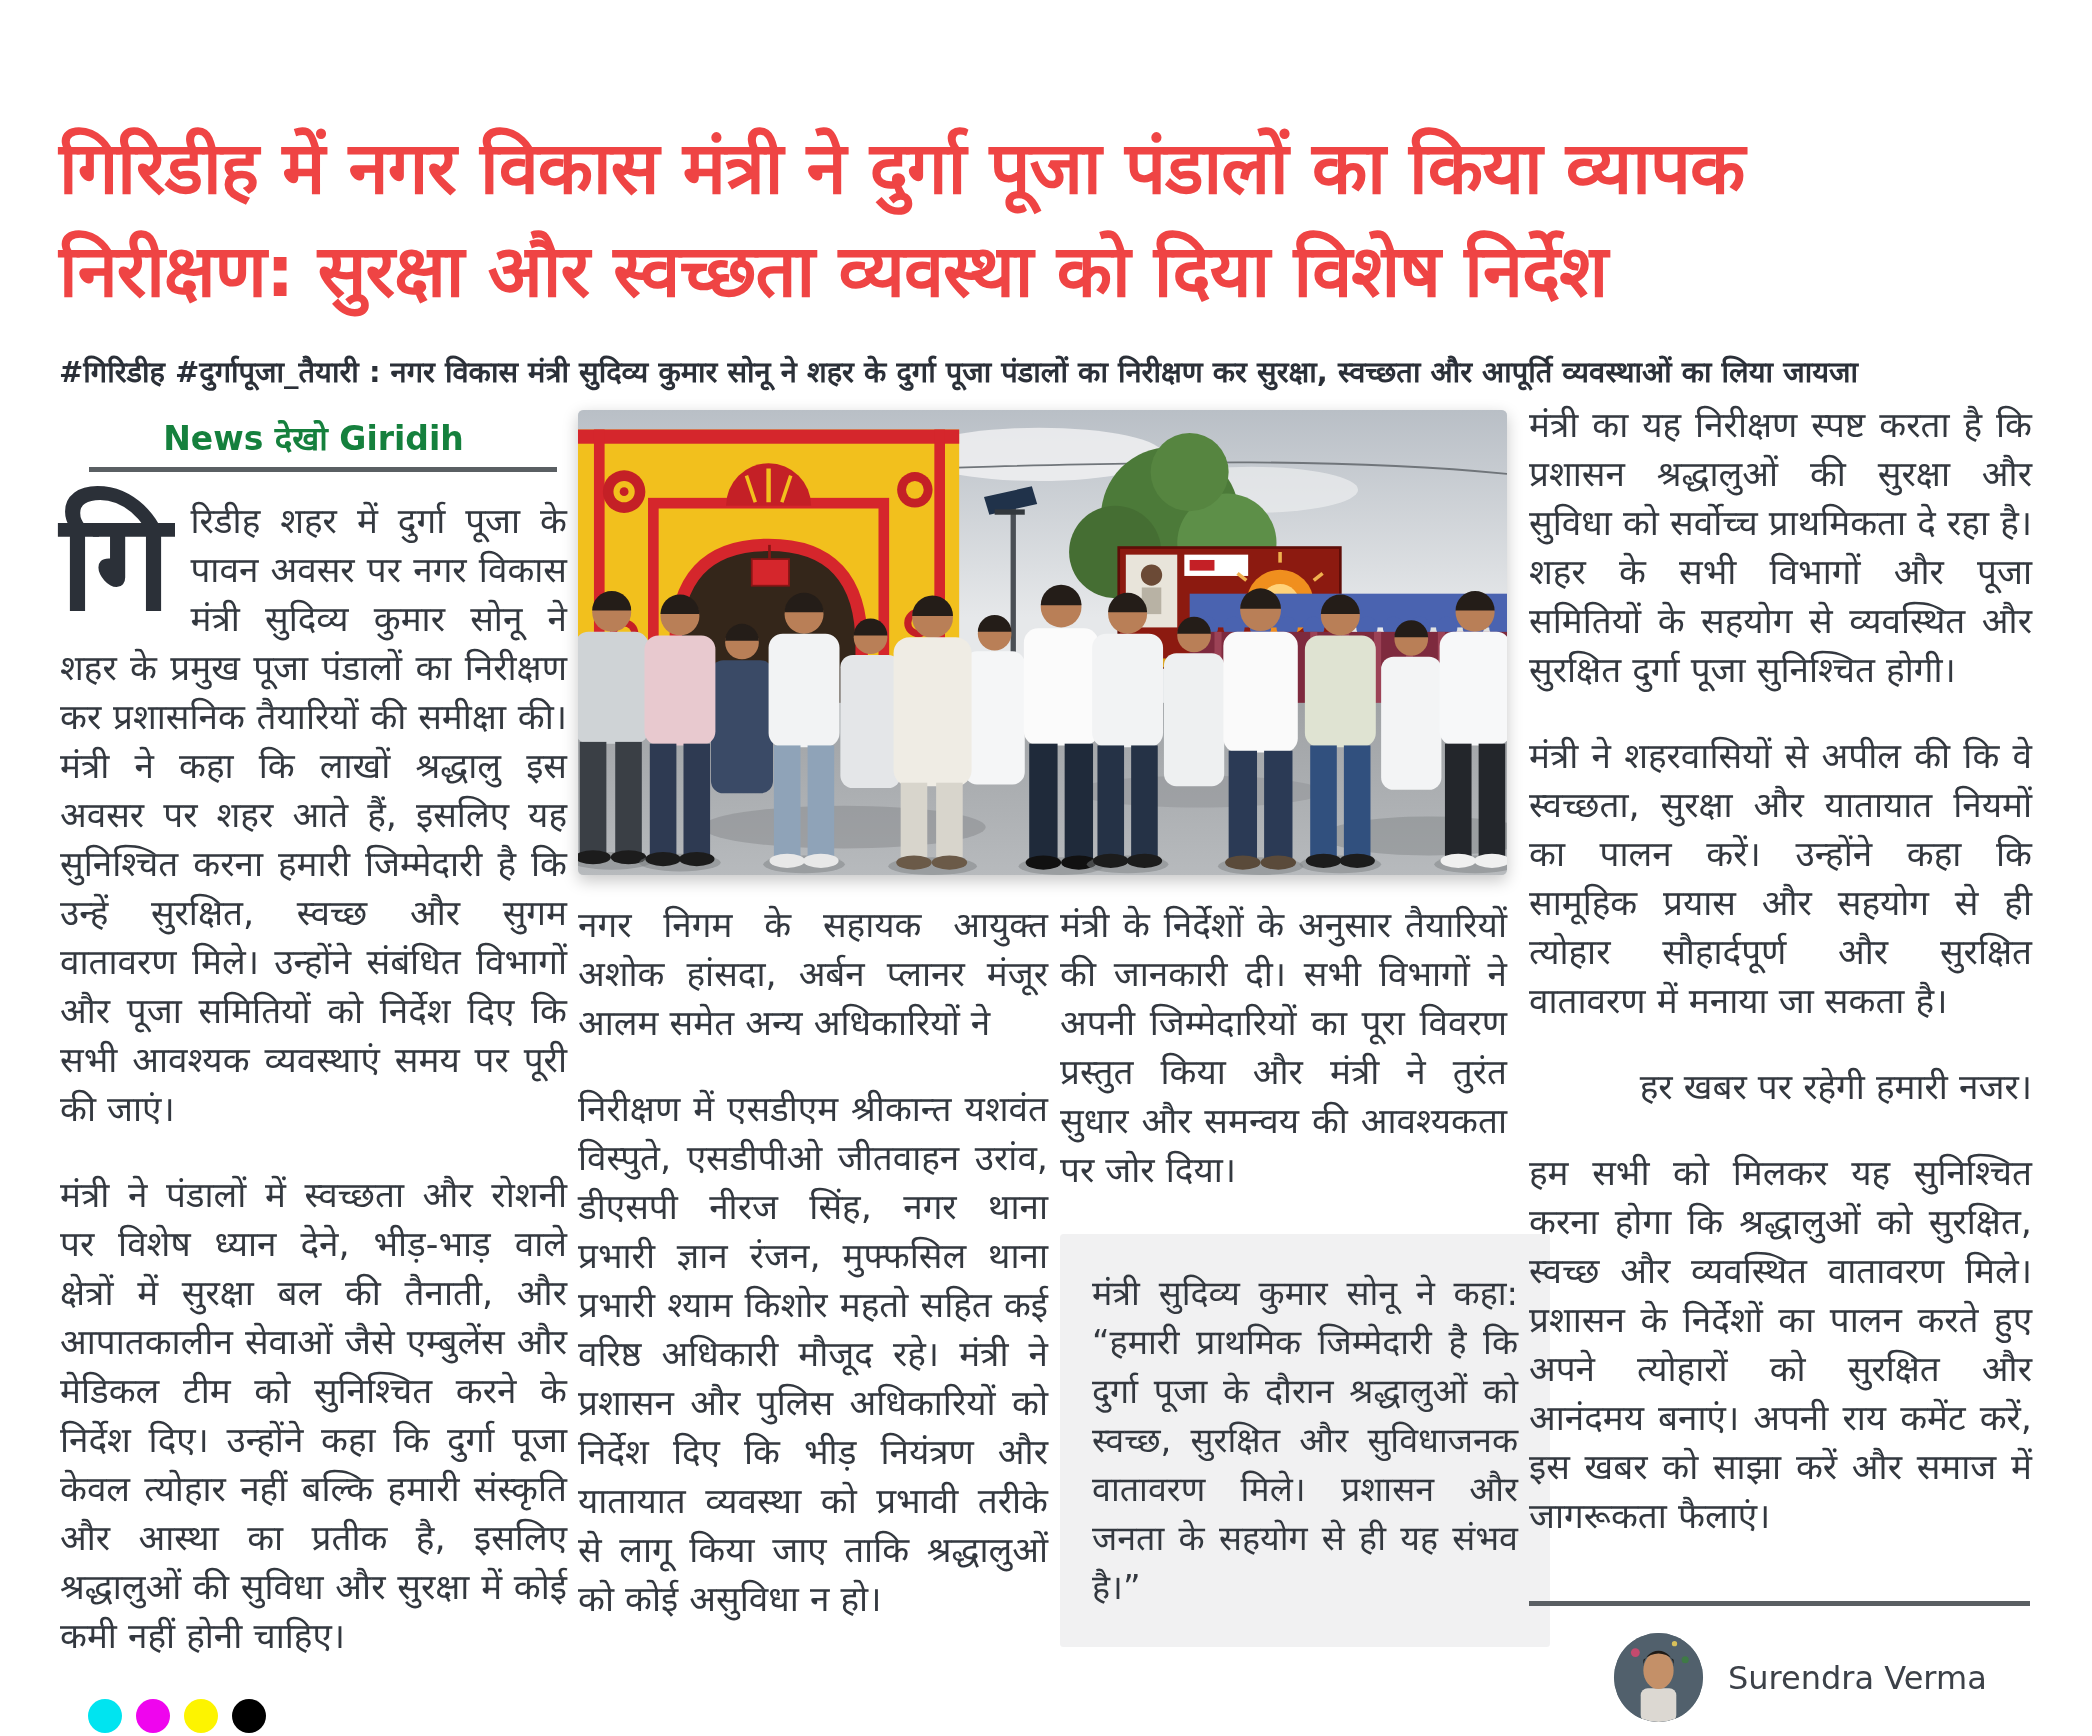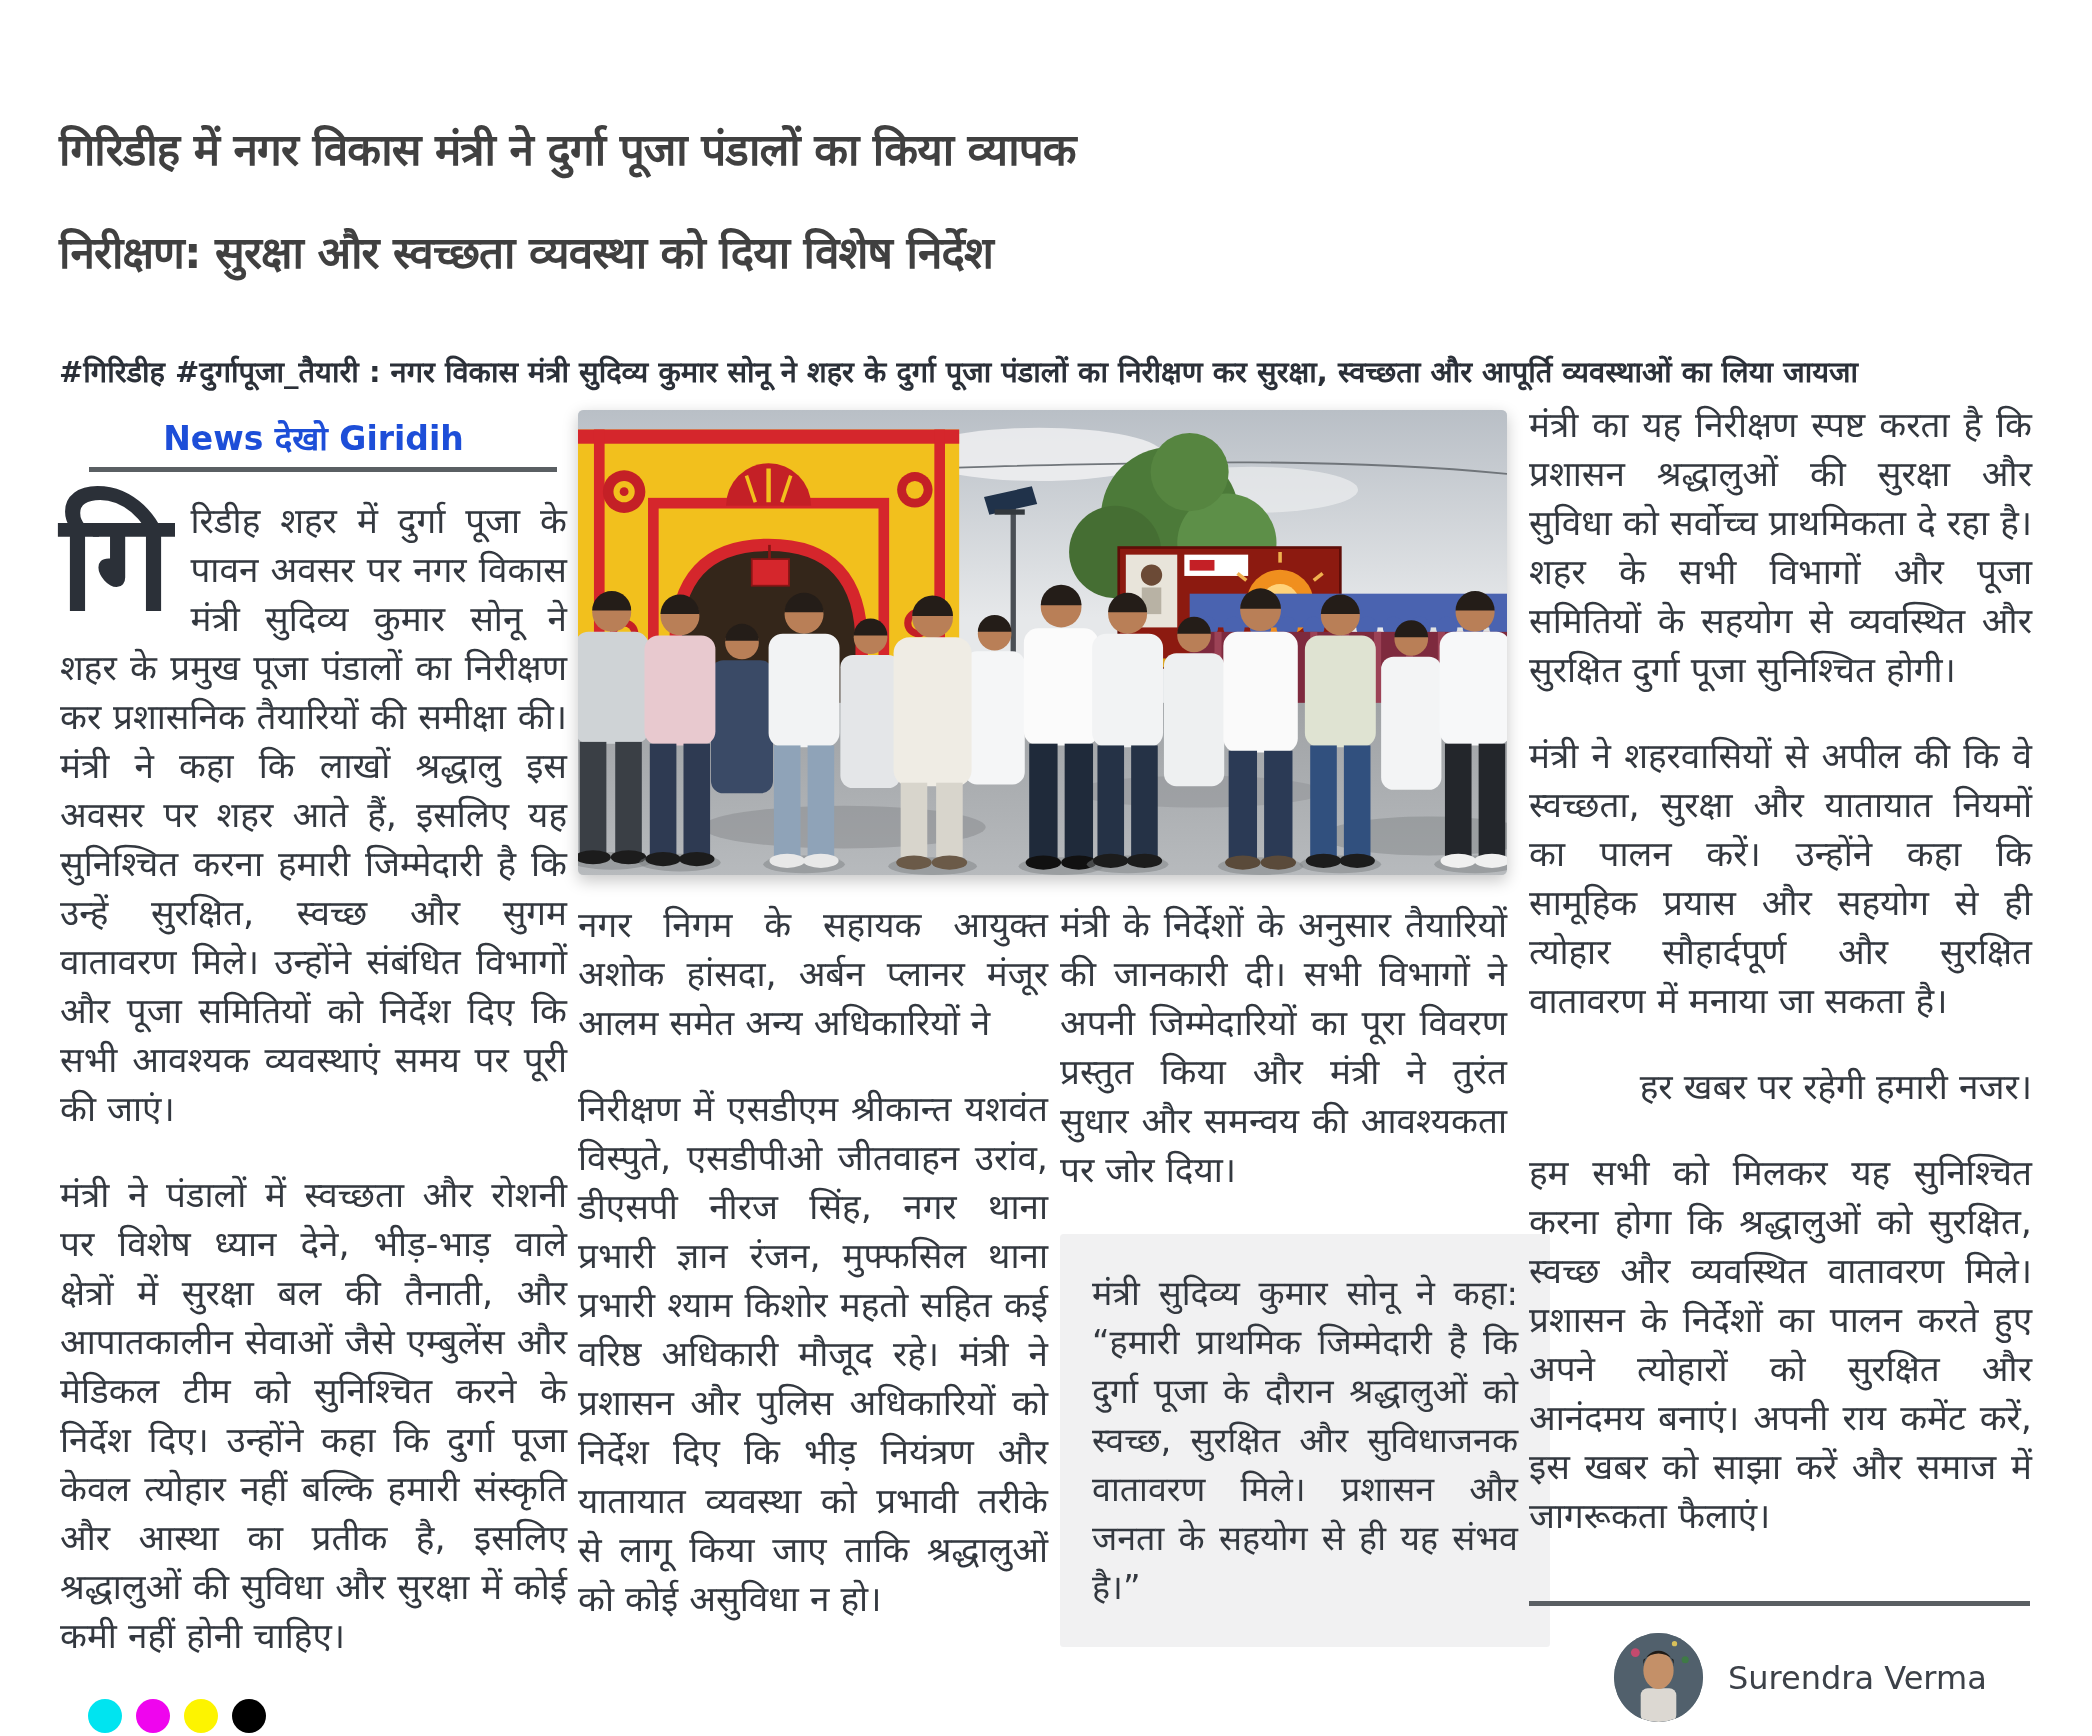--- a/index.html
+++ b/index.html
@@ -1,27 +1,27 @@
 <!DOCTYPE html>
 <html style="font-size:14px"><head>
 <meta charset="utf-8">
 <style>
   html,body{margin:0;padding:0;background:#ffffff;}
   .page{position:relative;width:2093px;height:1736px;background:#ffffff;overflow:hidden;
         font-family:"DejaVu Sans","Liberation Sans",sans-serif;color:#33383f;}
   .headline{position:absolute;left:59px;top:69px;width:1986px;
-            font-size:44px;line-height:103px;font-weight:800;color:#404040;
+            font-size:72px;line-height:103px;font-weight:800;color:#ef4444;
             letter-spacing:-0.9px;}
   .headline .hl-line{display:block;white-space:nowrap;}
   .subheadline{position:absolute;left:59px;top:351px;width:1986px;
                font-size:29px;font-weight:700;color:#2b3038;white-space:nowrap;}
   .col{position:absolute;font-size:35px;line-height:49px;text-align:justify;color:#33383f;}
   .col p{margin:0 0 37px 0;}
   .kicker{position:absolute;left:59px;top:415px;width:509px;text-align:center;
-          font-size:33px;font-weight:700;color:#1d4ed8;}
+          font-size:33px;font-weight:700;color:#15803d;}
   .kicker-rule{position:absolute;left:89px;top:467px;width:468px;height:5.3px;background:#5a5f63;}
   .col-left{left:60px;top:497px;width:507px;}
   .dropcap{float:left;font-size:135px;line-height:113px;font-weight:800;color:#2b3038;
            padding:8.9px 19.5px 0 0;}
   .photo{position:absolute;left:578px;top:410px;width:929px;height:465px;border-radius:5.3px;
          overflow:hidden;box-shadow:0 5.3px 16px rgba(0,0,0,.22);background:#dfe1e4;}
   .photo svg{display:block;width:100%;height:100%;}
   .col-2{left:578px;top:901px;width:470px;}
   .col-3{left:1060px;top:901px;width:447px;}
   .quote-box{position:absolute;left:1060px;top:1234px;width:490px;box-sizing:border-box;

